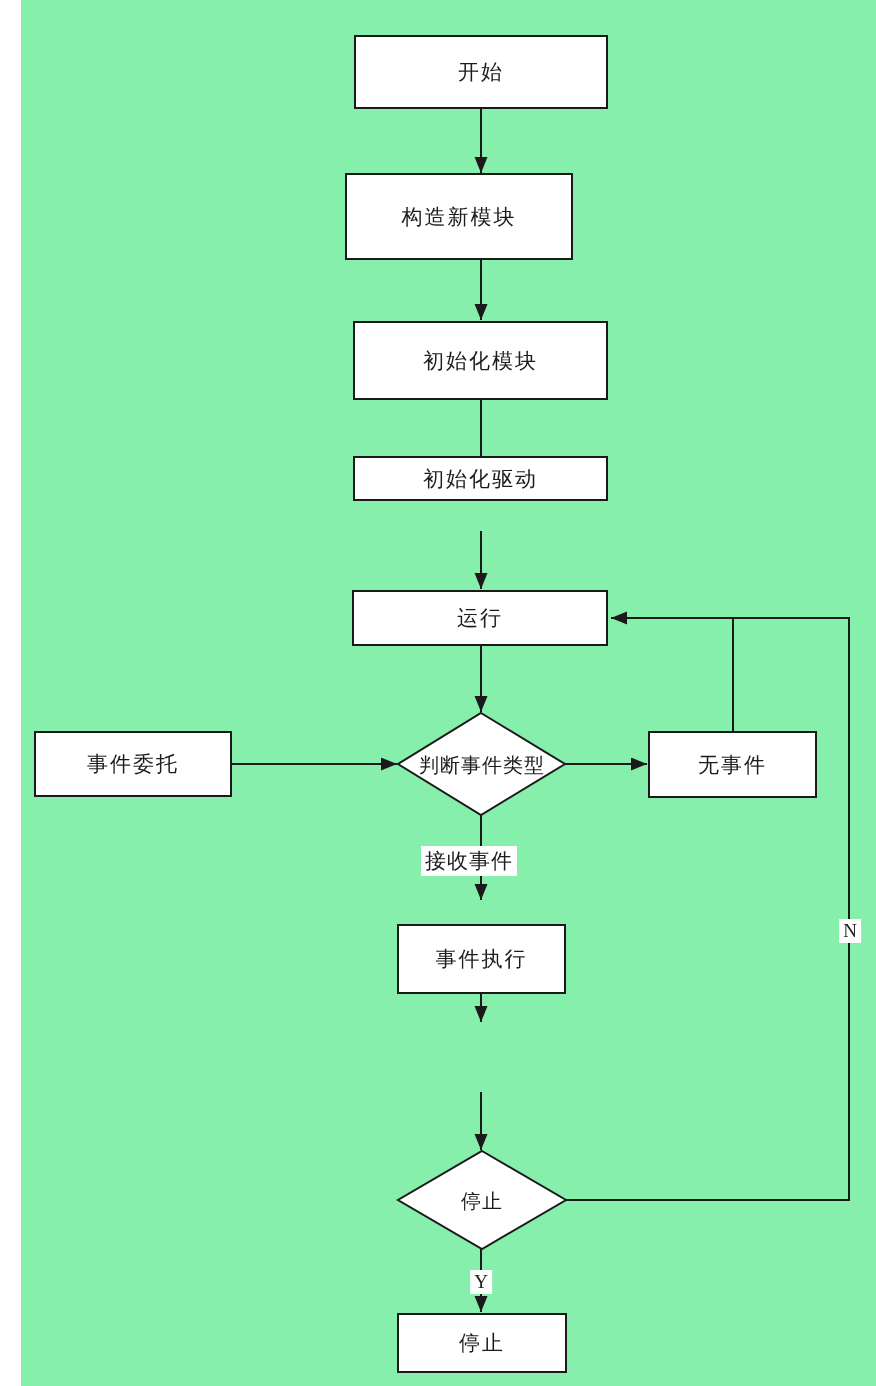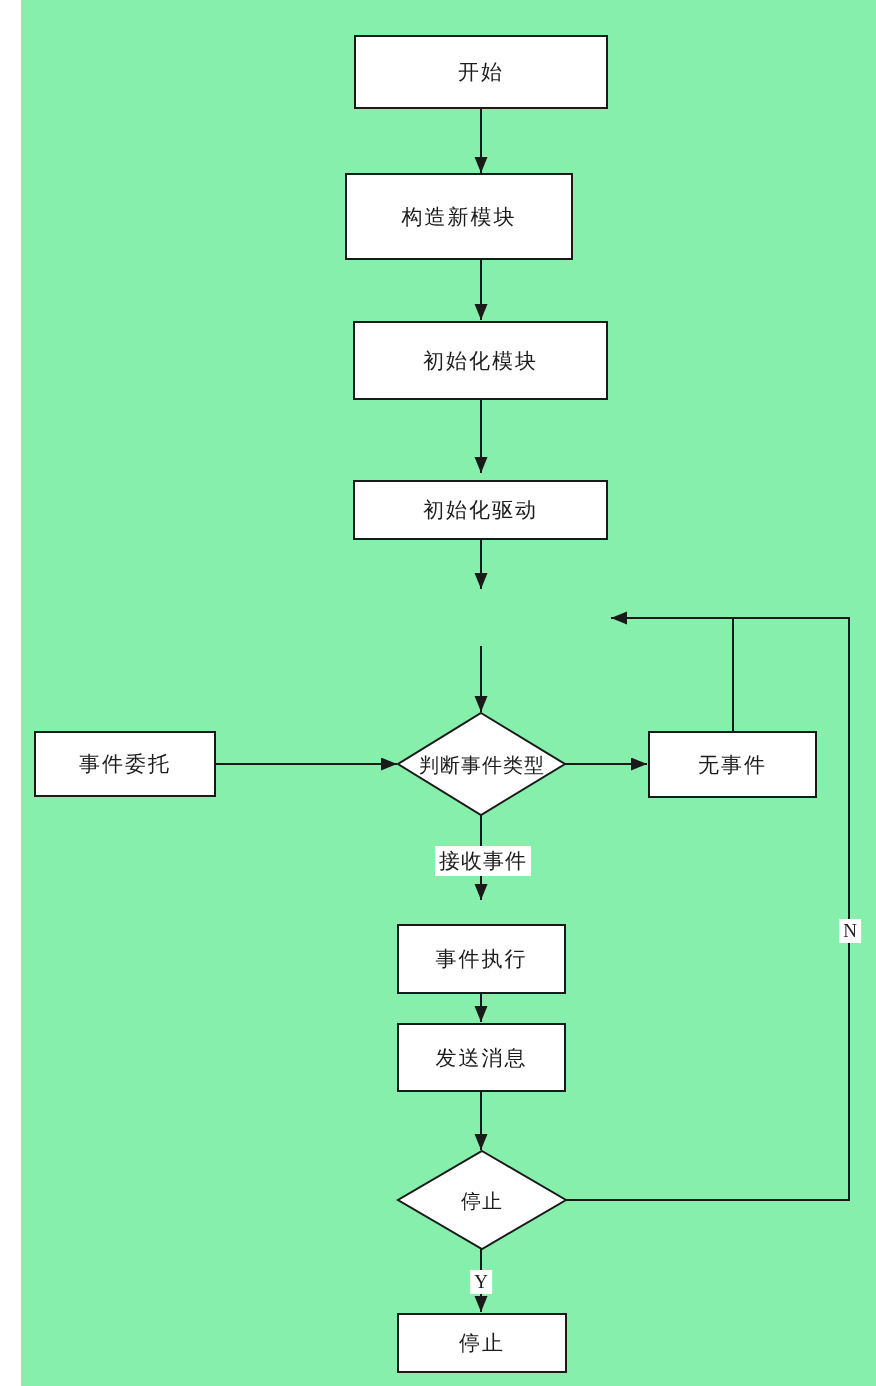--- a/index.html
+++ b/index.html
@@ -90,36 +90,36 @@
       <polygon points="461,1151 545,1200 461,1249 377,1200"></polygon>
     </g>
   </svg>
 
   <div class="node" style="left:333px; top:35px; width:254px; height:74px">开始</div>
 
   <div class="node" style="left:324px; top:173px; width:228px; height:87px">构造新模块</div>
 
   <div class="node" style="left:332px; top:321px; width:255px; height:79px">初始化模块</div>
 
-  <div class="node" style="left:332px; top:480px; width:255px; height:60px">初始化驱动</div>
+  <div class="node" style="left:332px; top:456px; width:255px; height:45px">初始化驱动</div>
 
+  <div class="node" style="left:331px; top:590px; width:256px; height:56px">运行</div>
 
-  <div class="node" style="left:13px; top:731px; width:182px; height:66px">事件委托</div>
+  <div class="node" style="left:13px; top:731px; width:198px; height:66px">事件委托</div>
 
   <div class="diamond-label" style="left:461px; top:765px">判断事件类型</div>
 
   <div class="node" style="left:627px; top:731px; width:169px; height:67px">无事件</div>
 
   <div class="node" style="left:376px; top:924px; width:169px; height:70px">事件执行</div>
 
-  <div class="node" style="left:376px; top:1023px; width:169px; height:69px">发送消息</div>
 
   <div class="diamond-label" style="left:461px; top:1201px">停止</div>
 
   <div class="node" style="left:376px; top:1313px; width:170px; height:60px">停止</div>
 
-  <div class="edge-label" style="left:462px; top:861px">接收事件</div>
+  <div class="edge-label" style="left:448px; top:861px">接收事件</div>
 
   <div class="edge-label small" style="left:460px; top:1282px">Y</div>
 
   <div class="edge-label small" style="left:829px; top:931px">N</div>
 
 </div>
 
 </body></html>

